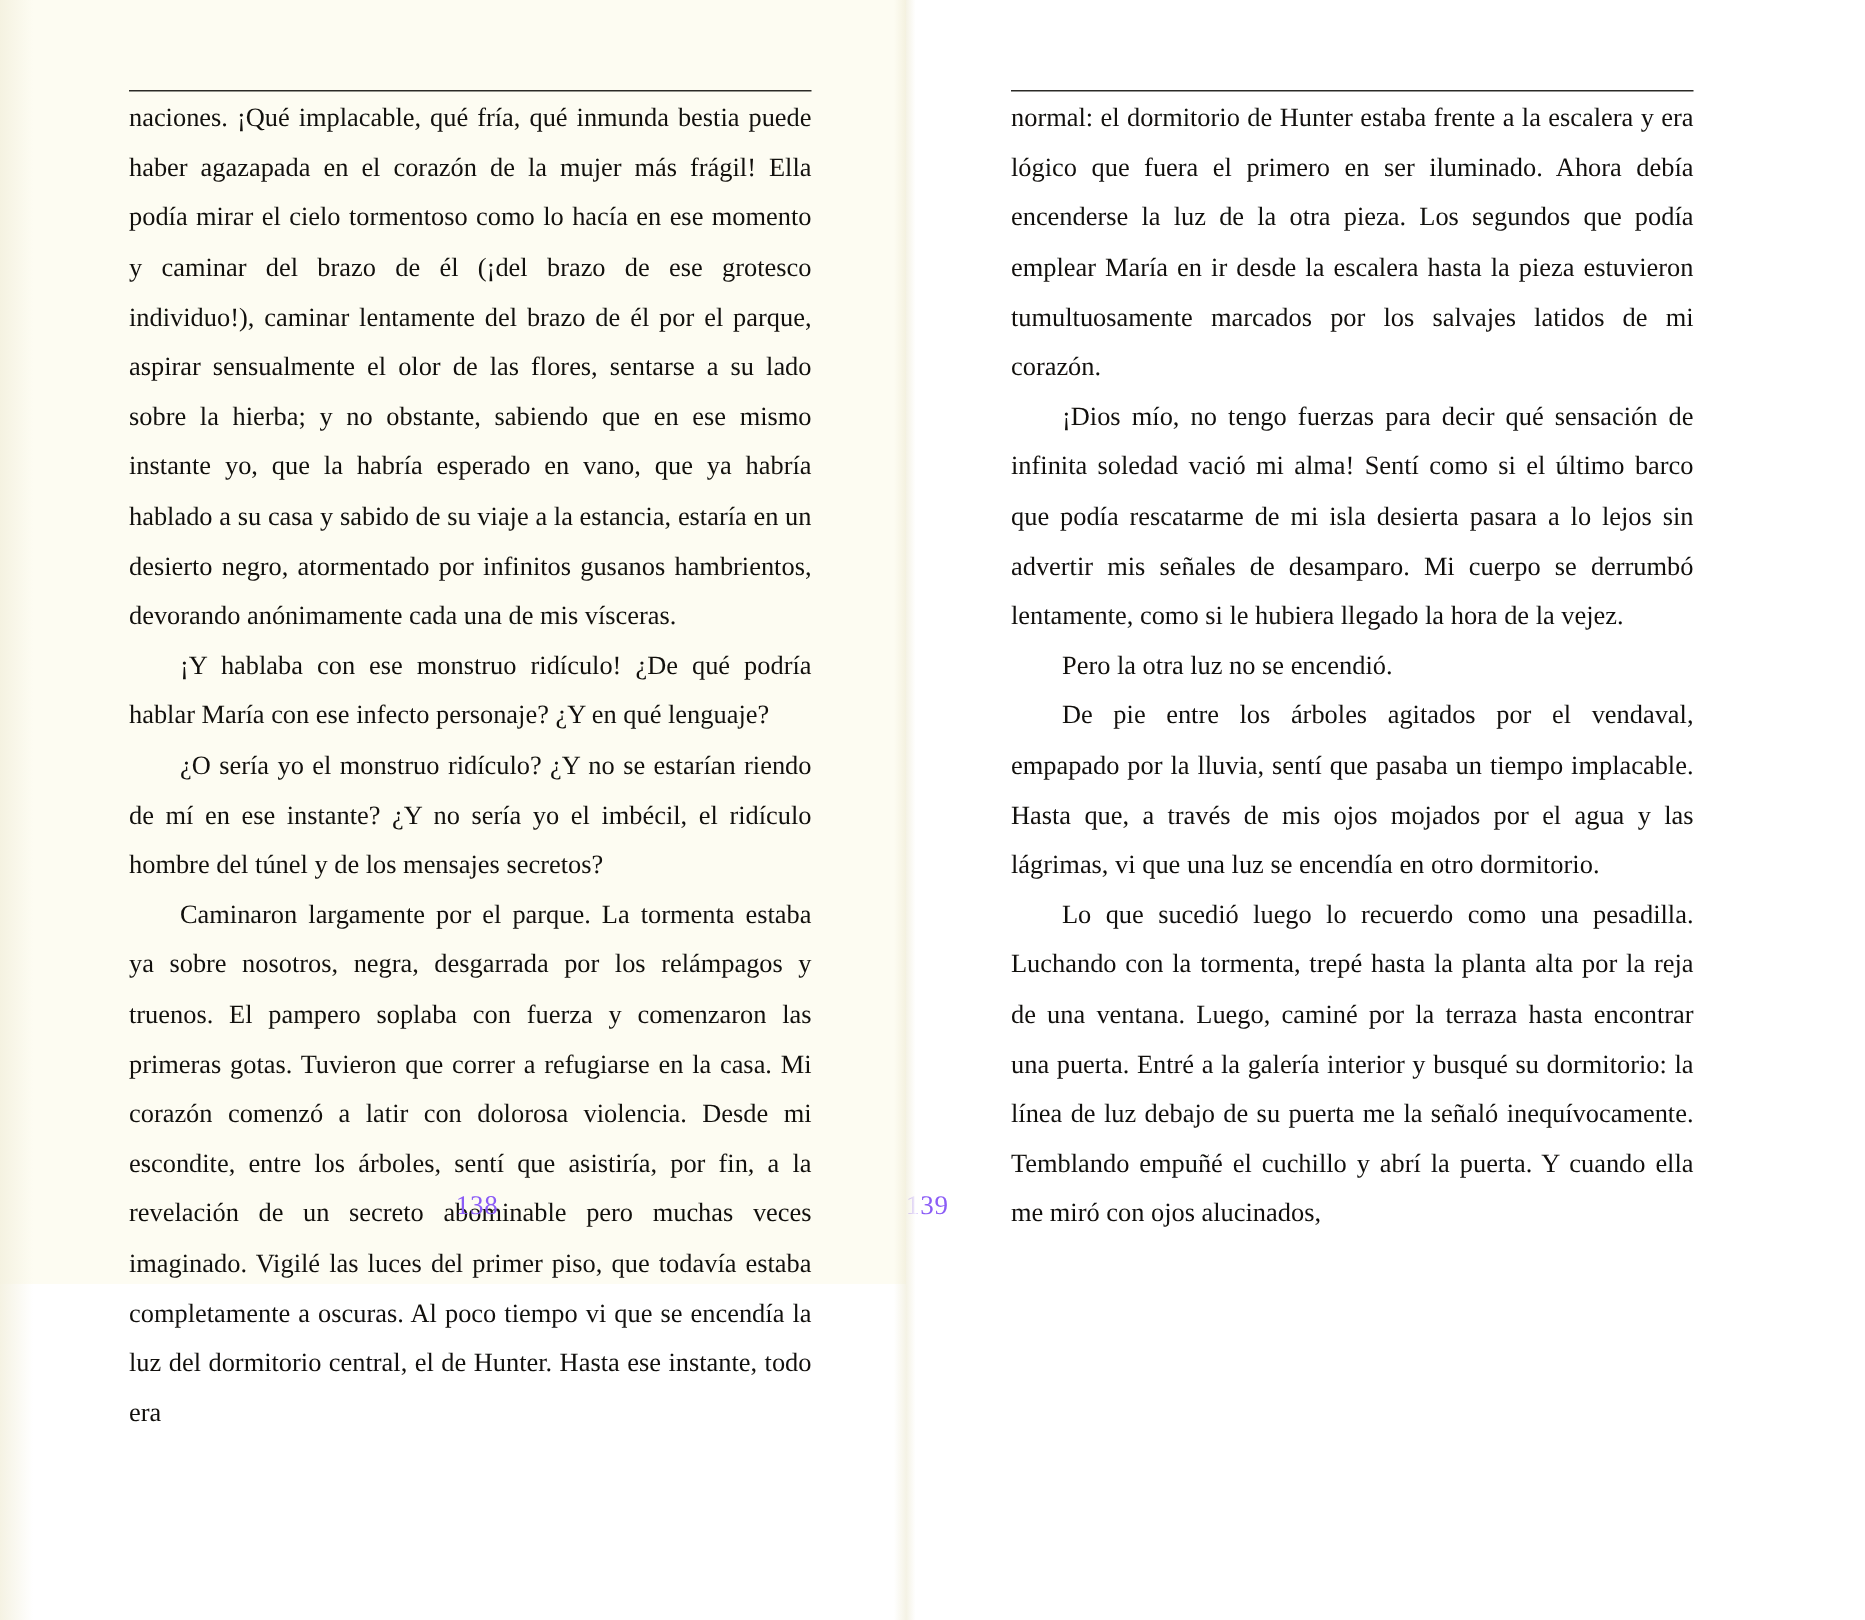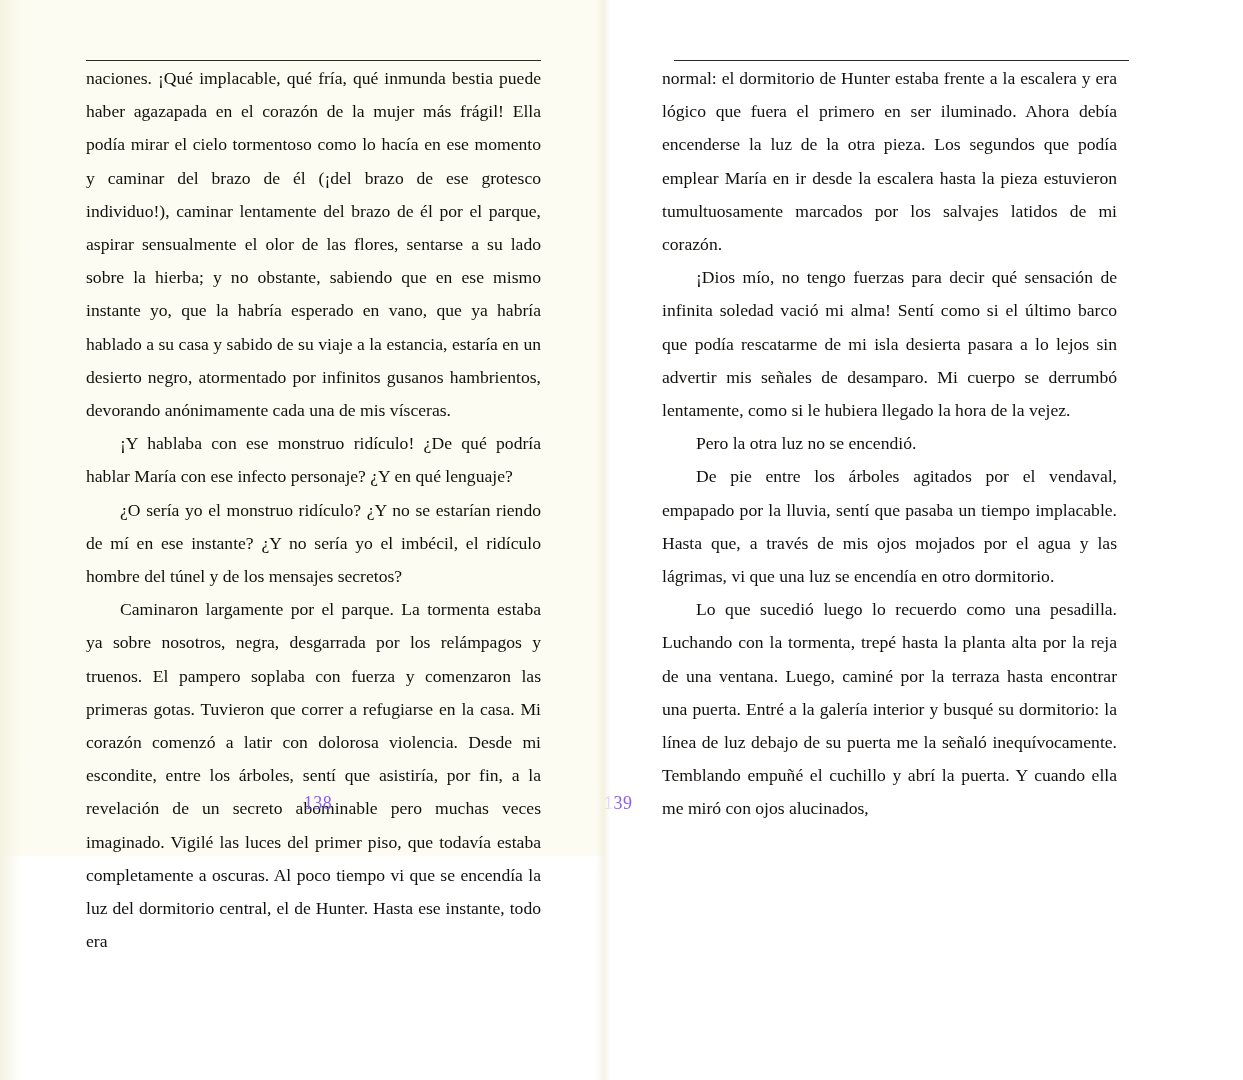--- a/index.html
+++ b/index.html
@@ -53,21 +53,21 @@
     text-align: justify;
     text-justify: inter-word;
     hyphens: manual;
   }
   .page-left .text-block {
     left: 86px;
     top: 62px;
     width: 455px;
   }
   .page-right .text-block {
-    left: 58px;
+    left: 70px;
     top: 62px;
     width: 455px;
   }
   .rule {
     position: absolute;
     height: 1px;
     background: #2b2a26;
   }
   .page-left .rule {
     left: 86px;

